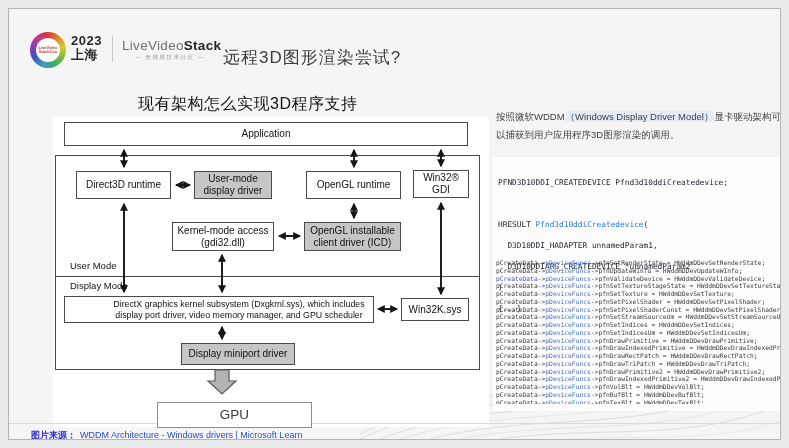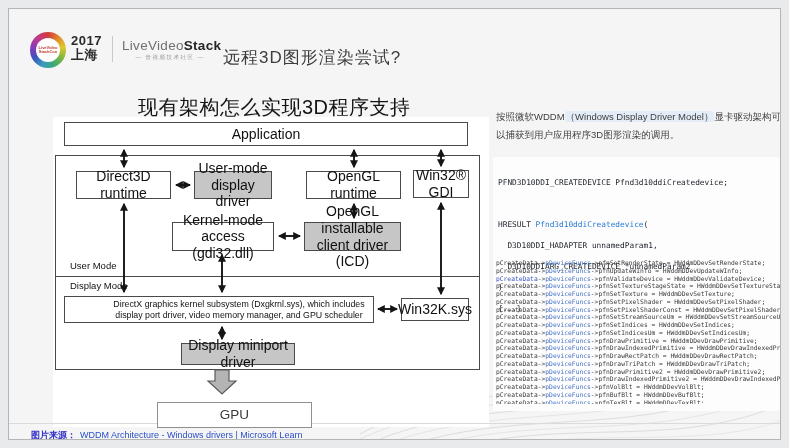--- a/index.html
+++ b/index.html
@@ -10,26 +10,26 @@
   .logo-ring { position:absolute; left:21px; top:23px; width:36px; height:36px; border-radius:50%;
     background:conic-gradient(#d23b3b,#e08a2d,#ddc92f,#7db63c,#3aa876,#3a9bc0,#3a55b8,#8b3ab8,#c23a8a,#d23b3b); }
   .logo-ring .inner { position:absolute; left:6px; top:6px; width:24px; height:24px; border-radius:50%; background:#fff;
     display:flex; align-items:center; justify-content:center; text-align:center; font-size:4px; line-height:1.1; color:#c0392b; font-weight:bold; }
   .conf { position:absolute; left:62px; top:25px; font-weight:bold; font-size:13px; line-height:1.1; color:#2b2b2b; letter-spacing:0.5px; }
   .hdr-divider { position:absolute; left:103px; top:27px; width:1px; height:26px; background:#c9c9c9; }
   .brand { position:absolute; left:113px; top:29px; font-size:13.5px; letter-spacing:0.3px; }
   .brand .lt { color:#707070; } .brand .bd { color:#262626; font-weight:bold; }
   .brand-sub { position:absolute; left:113px; top:45px; width:96px; text-align:center; font-size:5.5px; letter-spacing:1.5px; color:#9a9a9a; }
   .page-title { position:absolute; left:214px; top:37px; font-size:17px; color:#3d3d3d; letter-spacing:1px; }
-  .subtitle { position:absolute; left:129px; top:85px; font-size:20px; color:#141414; letter-spacing:0.5px; }
+  .subtitle { position:absolute; left:129px; top:85px; font-size:16px; color:#141414; letter-spacing:0.5px; }
 
   
   #figure-bg { position:absolute; left:44px; top:108px; width:436px; height:310px; background:#ffffff; }
   .dbox { position:absolute; border:1.5px solid #4a4a4a; background:#fff; display:flex; align-items:center; justify-content:center;
-    text-align:center; font-size:14px; line-height:1.18; color:#111; z-index:3; padding:1px; }
+    text-align:center; font-size:10px; line-height:1.18; color:#111; z-index:3; padding:1px; }
   .dbox.gray { background:#c6c6c6; }
   #outer-box { position:absolute; left:46px; top:146px; width:425px; height:215px; border:1.5px solid #4a4a4a; z-index:1; }
   #mode-divider { position:absolute; left:46px; top:267px; width:425px; border-top:1.5px solid #4a4a4a; z-index:1; }
   .mode-label { position:absolute; font-size:9.5px; color:#111; z-index:3; }
   #box-application { left:55px; top:113px; width:404px; height:24px; }
   #box-d3d { left:67px; top:162px; width:95px; height:28px; }
   #box-umdd { left:185px; top:162px; width:78px; height:28px; }
   #box-oglrt { left:297px; top:162px; width:95px; height:28px; }
   #box-gdi { left:404px; top:161px; width:56px; height:28px; }
   #box-kma { left:163px; top:213px; width:102px; height:29px; }
@@ -64,21 +64,21 @@
 </style>
 </head>
 <body>
 
 <div id="slide">
 
   <div class="logo-ring">
     <div class="inner">LiveVideo StackCon</div>
   </div>
   <div class="conf">
-    <div>2017</div>
+    <div>2023</div>
     <div>上海</div>
   </div>
   <div class="hdr-divider"></div>
   <div class="brand"><span class="lt">LiveVideo</span><span class="bd">Stack</span></div>
   <div class="brand-sub">— 音视频技术社区 —</div>
   <div class="page-title">远程3D图形渲染尝试?</div>
   <div class="subtitle">现有架构怎么实现3D程序支持</div>
 
   <svg id="waves" viewBox="0 0 420 190">
     <g fill="none" stroke="#dddddd" stroke-width="1">

